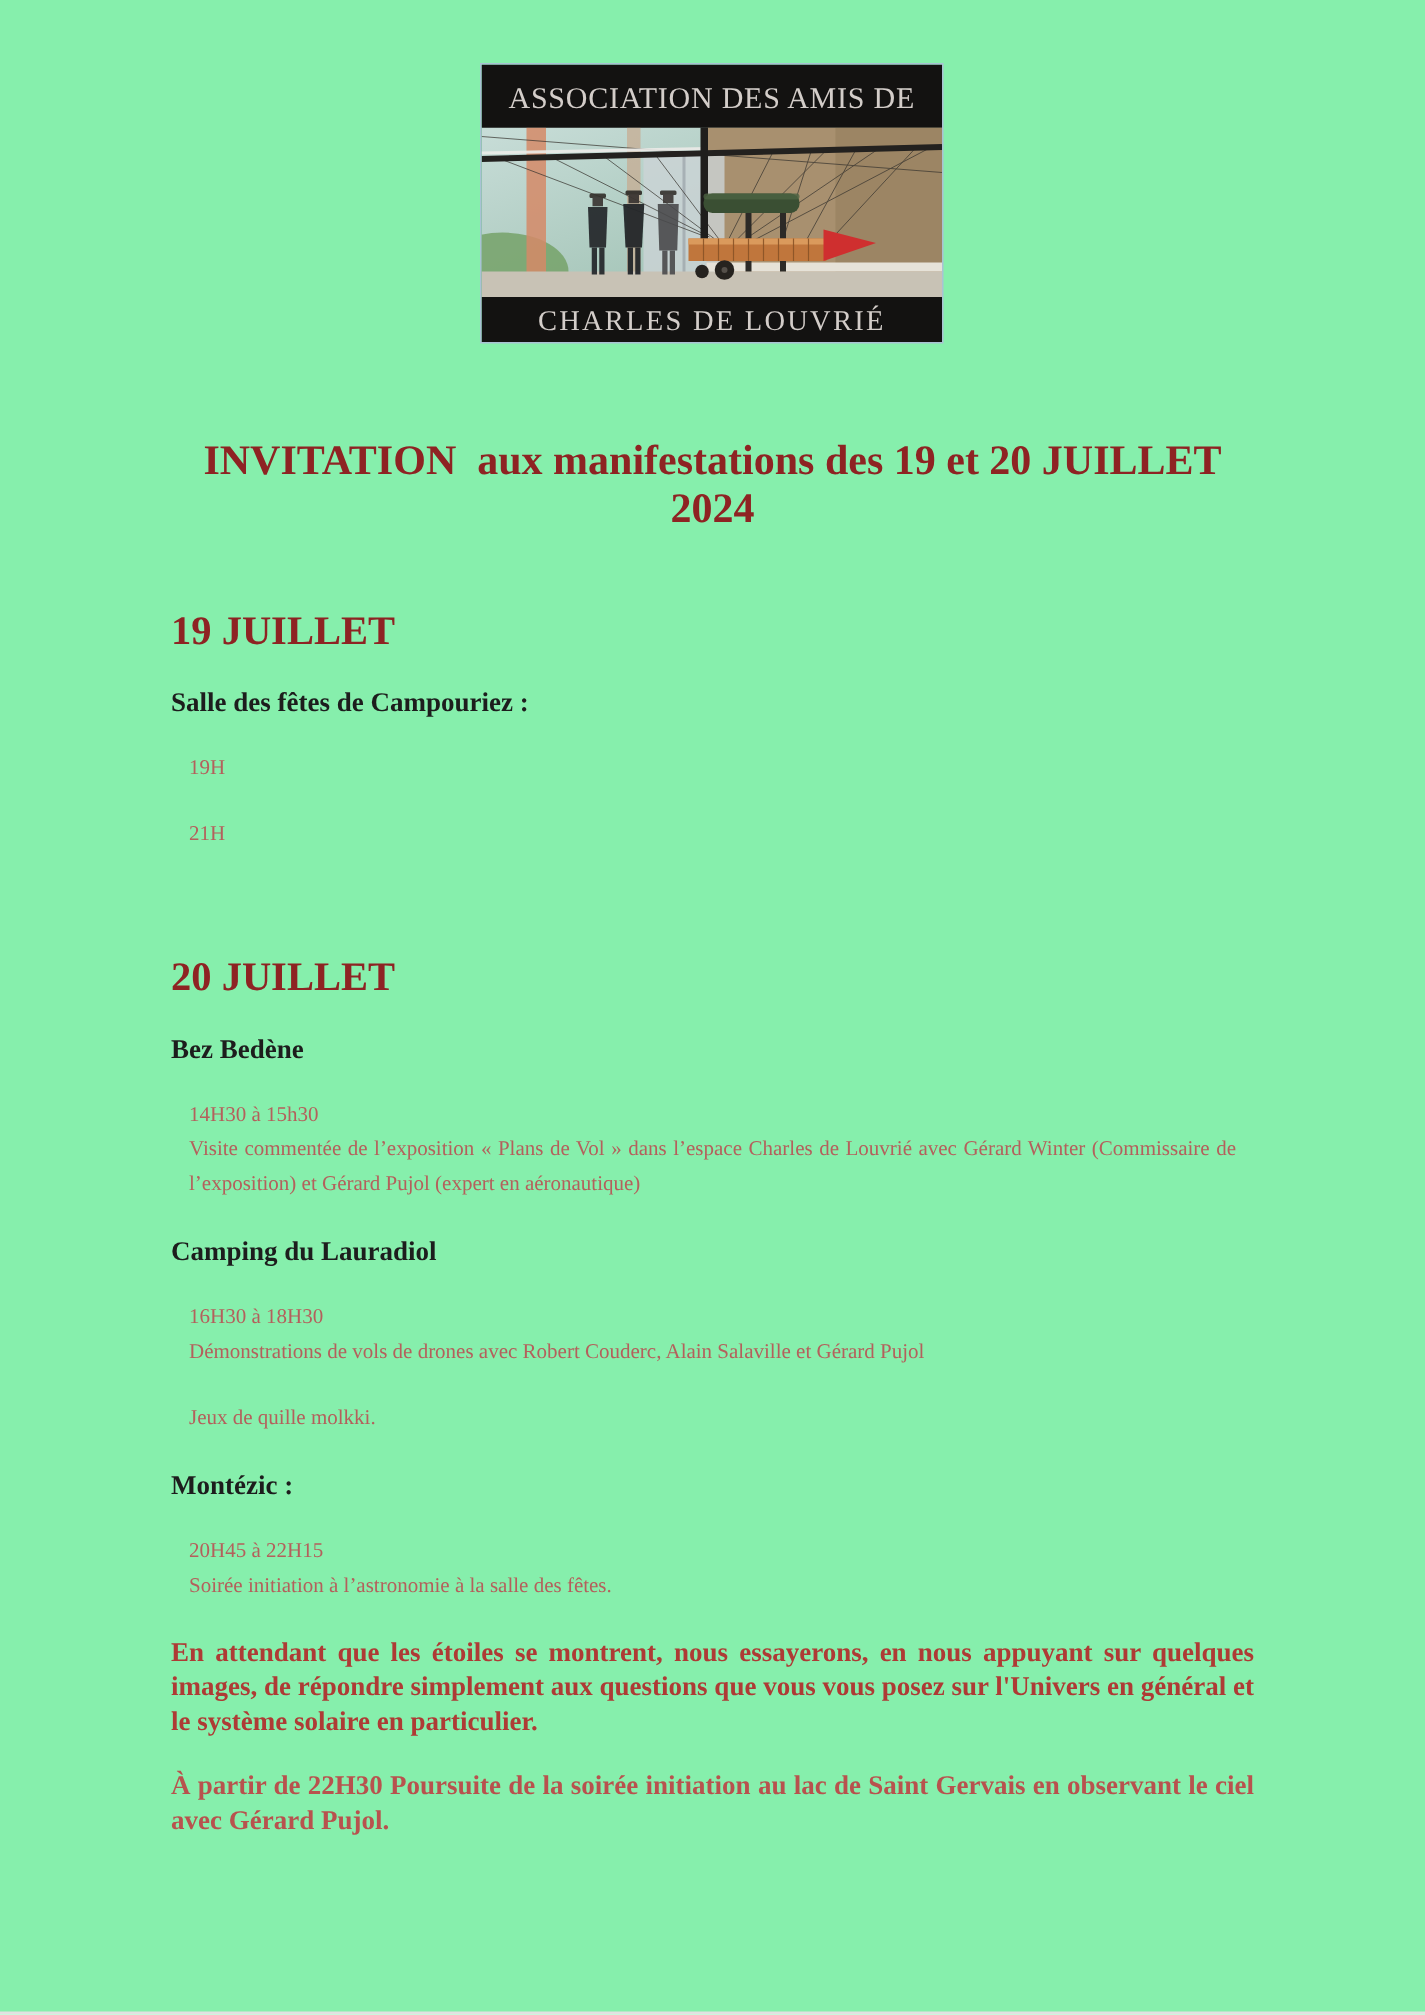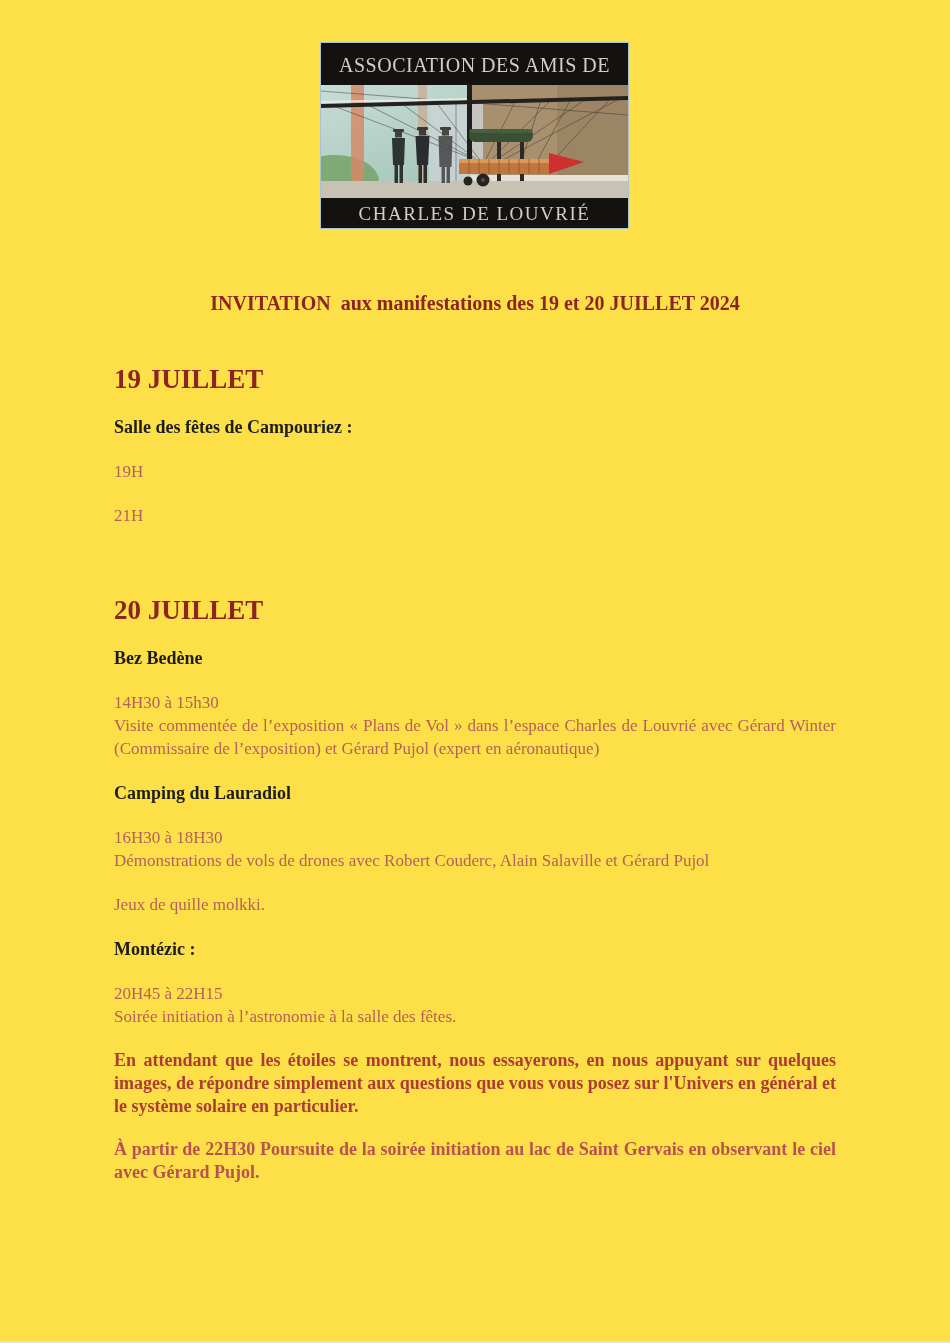--- a/index.html
+++ b/index.html
@@ -1,39 +1,39 @@
 <!DOCTYPE html>
 <html><head>
 <meta charset="utf-8">
 <style>
   html,body{margin:0;padding:0;background:#ffffff;}
   .page{
-    position:relative;width:950px;height:1343px;background:#fde047;
+    position:relative;width:950px;height:1343px;background:#86efac;
     font-family:"Liberation Serif", serif;overflow:hidden;
   }
   .page-bottom-edge{position:absolute;left:0;bottom:0;width:100%;height:2px;background:#e2e2e2;}
 
   
   .banner{position:absolute;top:43px;left:321px;width:307px;height:185px;outline:1px solid #a9c2d4;}
   .banner svg{display:block;}
   .banner text{font-family:"Liberation Serif", serif;fill:#d3cdc9;}
 
   
   .content{position:absolute;left:114px;top:228px;width:722px;display:flow-root;}
   .center{text-align:center;}
 
   .partnership{margin:28px 0 0;font-size:21px;font-weight:bold;color:#1d1d1d;}
-  .invitation{margin:64px 0 0;font-size:20px;font-weight:bold;color:#8e2323;white-space:pre-wrap;}
+  .invitation{margin:64px 0 0;font-size:28px;font-weight:bold;color:#8e2323;white-space:pre-wrap;}
 
   h2.day{margin:49px 0 0;font-size:27px;font-weight:bold;color:#8e2323;line-height:30px;}
   h2.day.day2{margin-top:68px;}
 
   .venue{margin:22px 0 0;font-size:18px;font-weight:bold;color:#1d1d1d;line-height:23px;}
 
-  p.ev{margin:21px 0 0;font-size:17px;line-height:23px;color:#b4605c;}
+  p.ev{margin:21px 12px 0;font-size:14px;line-height:23px;color:#b4605c;}
   .ev-line{display:block;}
   .justify{text-align:justify;}
   .emph{color:#9d302b;font-weight:bold;}
 
   p.note{margin:21px 0 0;font-size:18px;line-height:23px;color:#ae3b35;text-align:justify;font-weight:bold;}
   p.closing{margin:20px 0 0;font-size:18px;line-height:23px;color:#b8524e;font-weight:bold;text-align:justify;}
 </style>
 </head>
 <body>
 

